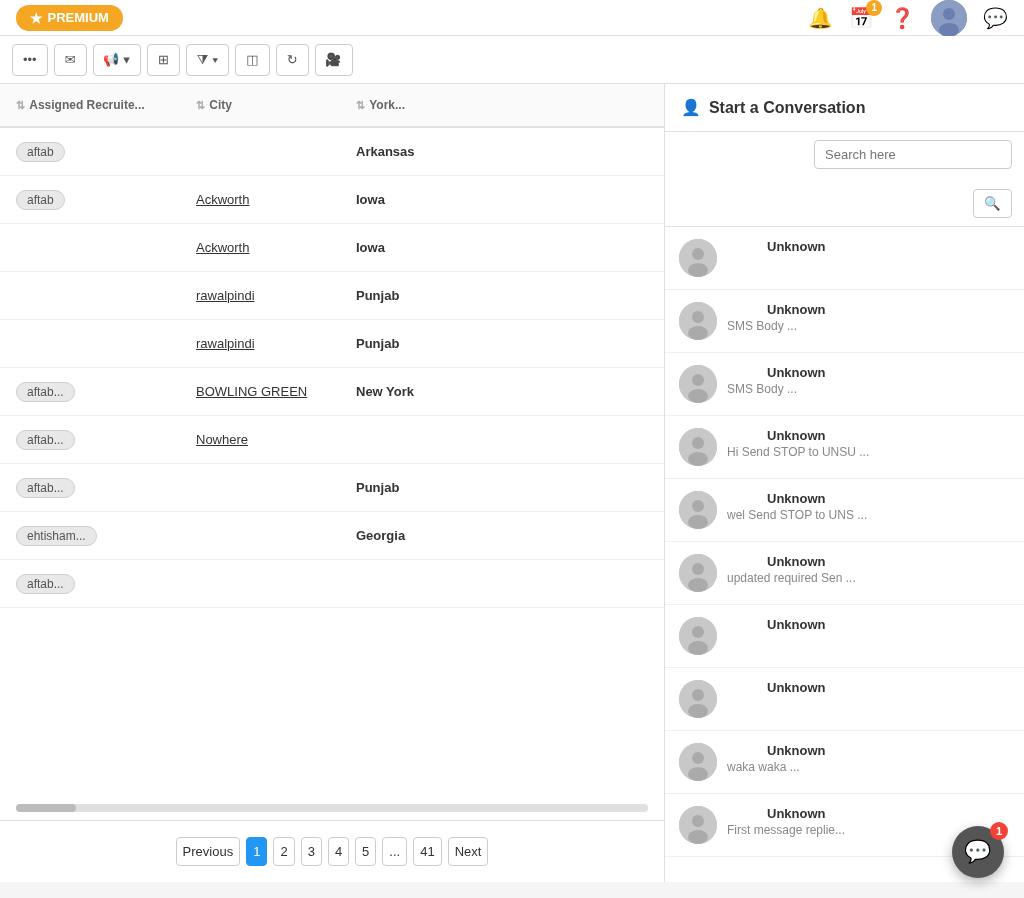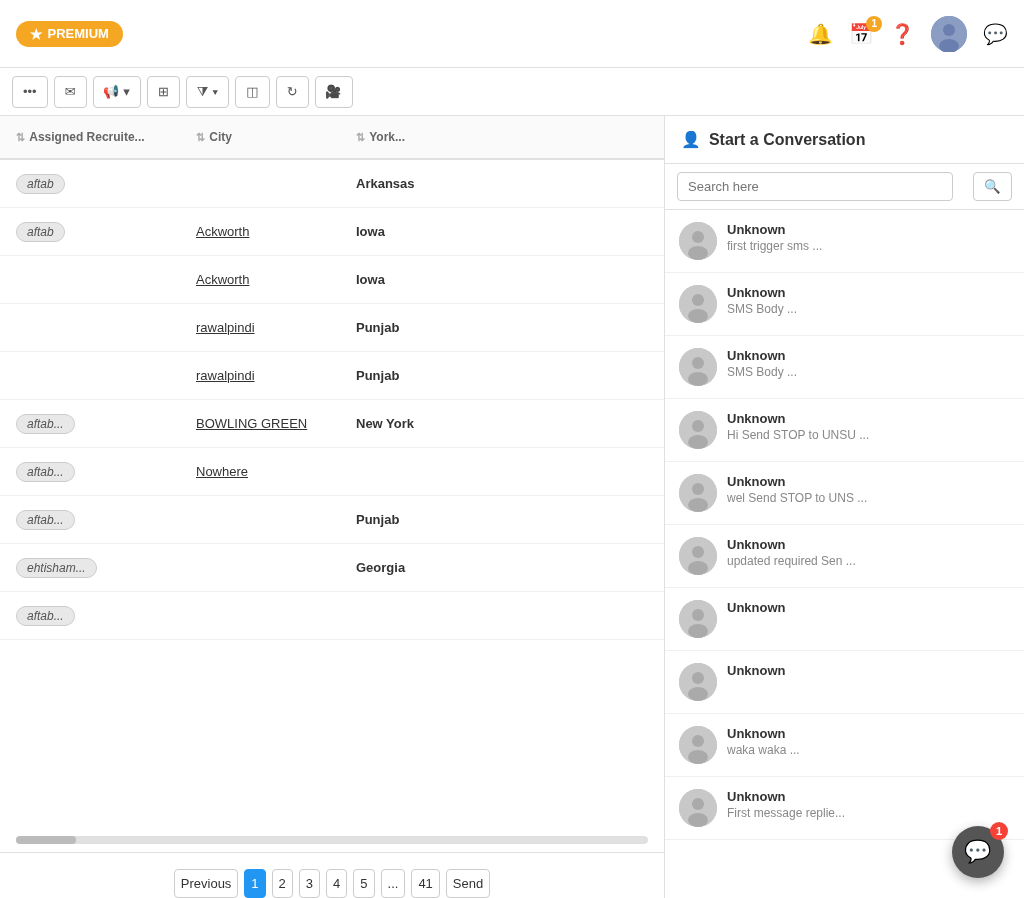--- a/index.html
+++ b/index.html
@@ -1,21 +1,21 @@
 <!DOCTYPE html>
 <html><head>
   <meta charset="utf-8">
   <style>
     * { box-sizing: border-box; margin: 0; padding: 0; }
     body { font-family: -apple-system, BlinkMacSystemFont, 'Segoe UI', sans-serif; font-size: 14px; background: #f5f5f5; overflow: hidden; width: 1024px; height: 898px; }
 
     
     .topnav {
       display: flex; align-items: center; background: #fff;
-      border-bottom: 1px solid #e0e0e0; padding: 8px 16px; height: 68px; gap: 16px;
+      border-bottom: 1px solid #e0e0e0; padding: 8px 16px; height: 36px; gap: 16px;
     }
     .premium-badge {
       background: #f5a623; color: #fff; font-weight: 700; font-size: 13px;
       border-radius: 20px; padding: 5px 14px; display: flex; align-items: center; gap: 5px;
     }
     .premium-badge::before { content: '★'; font-size: 14px; }
     .nav-icon { font-size: 20px; color: #555; cursor: pointer; position: relative; }
     .nav-icon.calendar { position: relative; }
     .badge {
       position: absolute; top: -6px; right: -8px;
@@ -64,21 +64,21 @@
       display: flex; align-items: center; border-bottom: 1px solid #f0f0f0;
       min-height: 48px; padding: 8px;
     }
     .cell { padding: 0 8px; font-size: 13px; color: #333; }
     .cell-assigned { width: 180px; }
     .cell-city { width: 160px; text-decoration: underline; }
     .cell-state { width: 100px; font-weight: 600; }
 
     .tag {
       display: inline-block; background: #e8e8e8; border-radius: 12px;
-      padding: 2px 10px; font-size: 12px; color: #555; border: 1px solid #ccc; font-style: italic;
+      padding: 2px 10px; font-size: 12px; color: #555; border: 1px solid #ccc;
     }
 
     
     .scroll-indicator { height: 8px; background: #e0e0e0; border-radius: 4px; margin: 4px 8px; }
     .scroll-thumb { width: 60px; height: 8px; background: #bbb; border-radius: 4px; }
 
     
     .pagination {
       display: flex; align-items: center; justify-content: center;
       padding: 16px; gap: 6px; background: #fff;
@@ -97,21 +97,21 @@
     }
     .right-panel-header {
       padding: 14px 16px; border-bottom: 1px solid #e0e0e0;
       font-size: 16px; font-weight: 600; color: #333;
       display: flex; align-items: center; gap: 8px;
     }
 
     
     .search-bar {
       display: flex; align-items: flex-end; padding: 8px 12px;
-      border-bottom: 1px solid #e0e0e0; gap: 20px;
+      border-bottom: 1px solid #e0e0e0; gap: 20px; flex-direction: column;
     }
     .search-input {
       flex: 1; border: 1px solid #ccc; border-radius: 4px;
       padding: 6px 10px; font-size: 13px; color: #999; outline: none;
     }
     .search-btn {
       border: 1px solid #ccc; background: #fff; border-radius: 4px;
       padding: 6px 10px; cursor: pointer; color: #555;
     }
 
@@ -120,21 +120,21 @@
     .conv-item {
       display: flex; align-items: flex-start; padding: 12px 14px;
       border-bottom: 1px solid #f0f0f0; cursor: pointer; gap: 10px;
     }
     .conv-avatar {
       width: 38px; height: 38px; border-radius: 50%; background: #c8c8c8;
       display: flex; align-items: center; justify-content: center;
       flex-shrink: 0; color: #888; font-size: 20px;
     }
     .conv-content { flex: 1; min-width: 0; }
-    .conv-name { font-size: 13px; font-weight: 600; color: #333; margin-bottom: 2px; }
+    .conv-name { font-size: 13px; font-weight: 600; color: #333; margin-bottom: 2px; margin-left: 40px; }
     .conv-preview { font-size: 12px; color: #888; white-space: nowrap; overflow: hidden; text-overflow: ellipsis; }
 
     
     .chat-widget {
       position: fixed; bottom: 20px; right: 20px;
       width: 52px; height: 52px; border-radius: 50%;
       background: #555; display: flex; align-items: center; justify-content: center;
       cursor: pointer; box-shadow: 0 4px 12px rgba(0,0,0,0.3);
     }
     .chat-widget-badge {
@@ -285,21 +285,21 @@
 
     <div class="pagination">
       <button class="page-btn">Previous</button>
       <button class="page-btn active">1</button>
       <button class="page-btn">2</button>
       <button class="page-btn">3</button>
       <button class="page-btn">4</button>
       <button class="page-btn">5</button>
       <button class="page-btn">...</button>
       <button class="page-btn">41</button>
-      <button class="page-btn">Send</button>
+      <button class="page-btn">Next</button>
     </div>
   </div>
 
   <div class="right-panel">
     <div class="right-panel-header">
       <span>👤</span>
       <span>Start a Conversation</span>
     </div>
 
     <div class="search-bar">
@@ -311,21 +311,20 @@
         <div class="conv-item">
     <div class="conv-avatar">
       <svg width="38" height="38" viewBox="0 0 38 38" xmlns="http://www.w3.org/2000/svg">
         <circle cx="19" cy="19" r="19" fill="#c8c8c8"></circle>
         <circle cx="19" cy="15" r="6" fill="#aaa"></circle>
         <ellipse cx="19" cy="31" rx="10" ry="7" fill="#aaa"></ellipse>
       </svg>
     </div>
     <div class="conv-content">
       <div class="conv-name">Unknown</div>
-      <div class="conv-preview">first trigger sms ...</div>
     </div>
   </div>
         <div class="conv-item">
     <div class="conv-avatar">
       <svg width="38" height="38" viewBox="0 0 38 38" xmlns="http://www.w3.org/2000/svg">
         <circle cx="19" cy="19" r="19" fill="#c8c8c8"></circle>
         <circle cx="19" cy="15" r="6" fill="#aaa"></circle>
         <ellipse cx="19" cy="31" rx="10" ry="7" fill="#aaa"></ellipse>
       </svg>
     </div>

